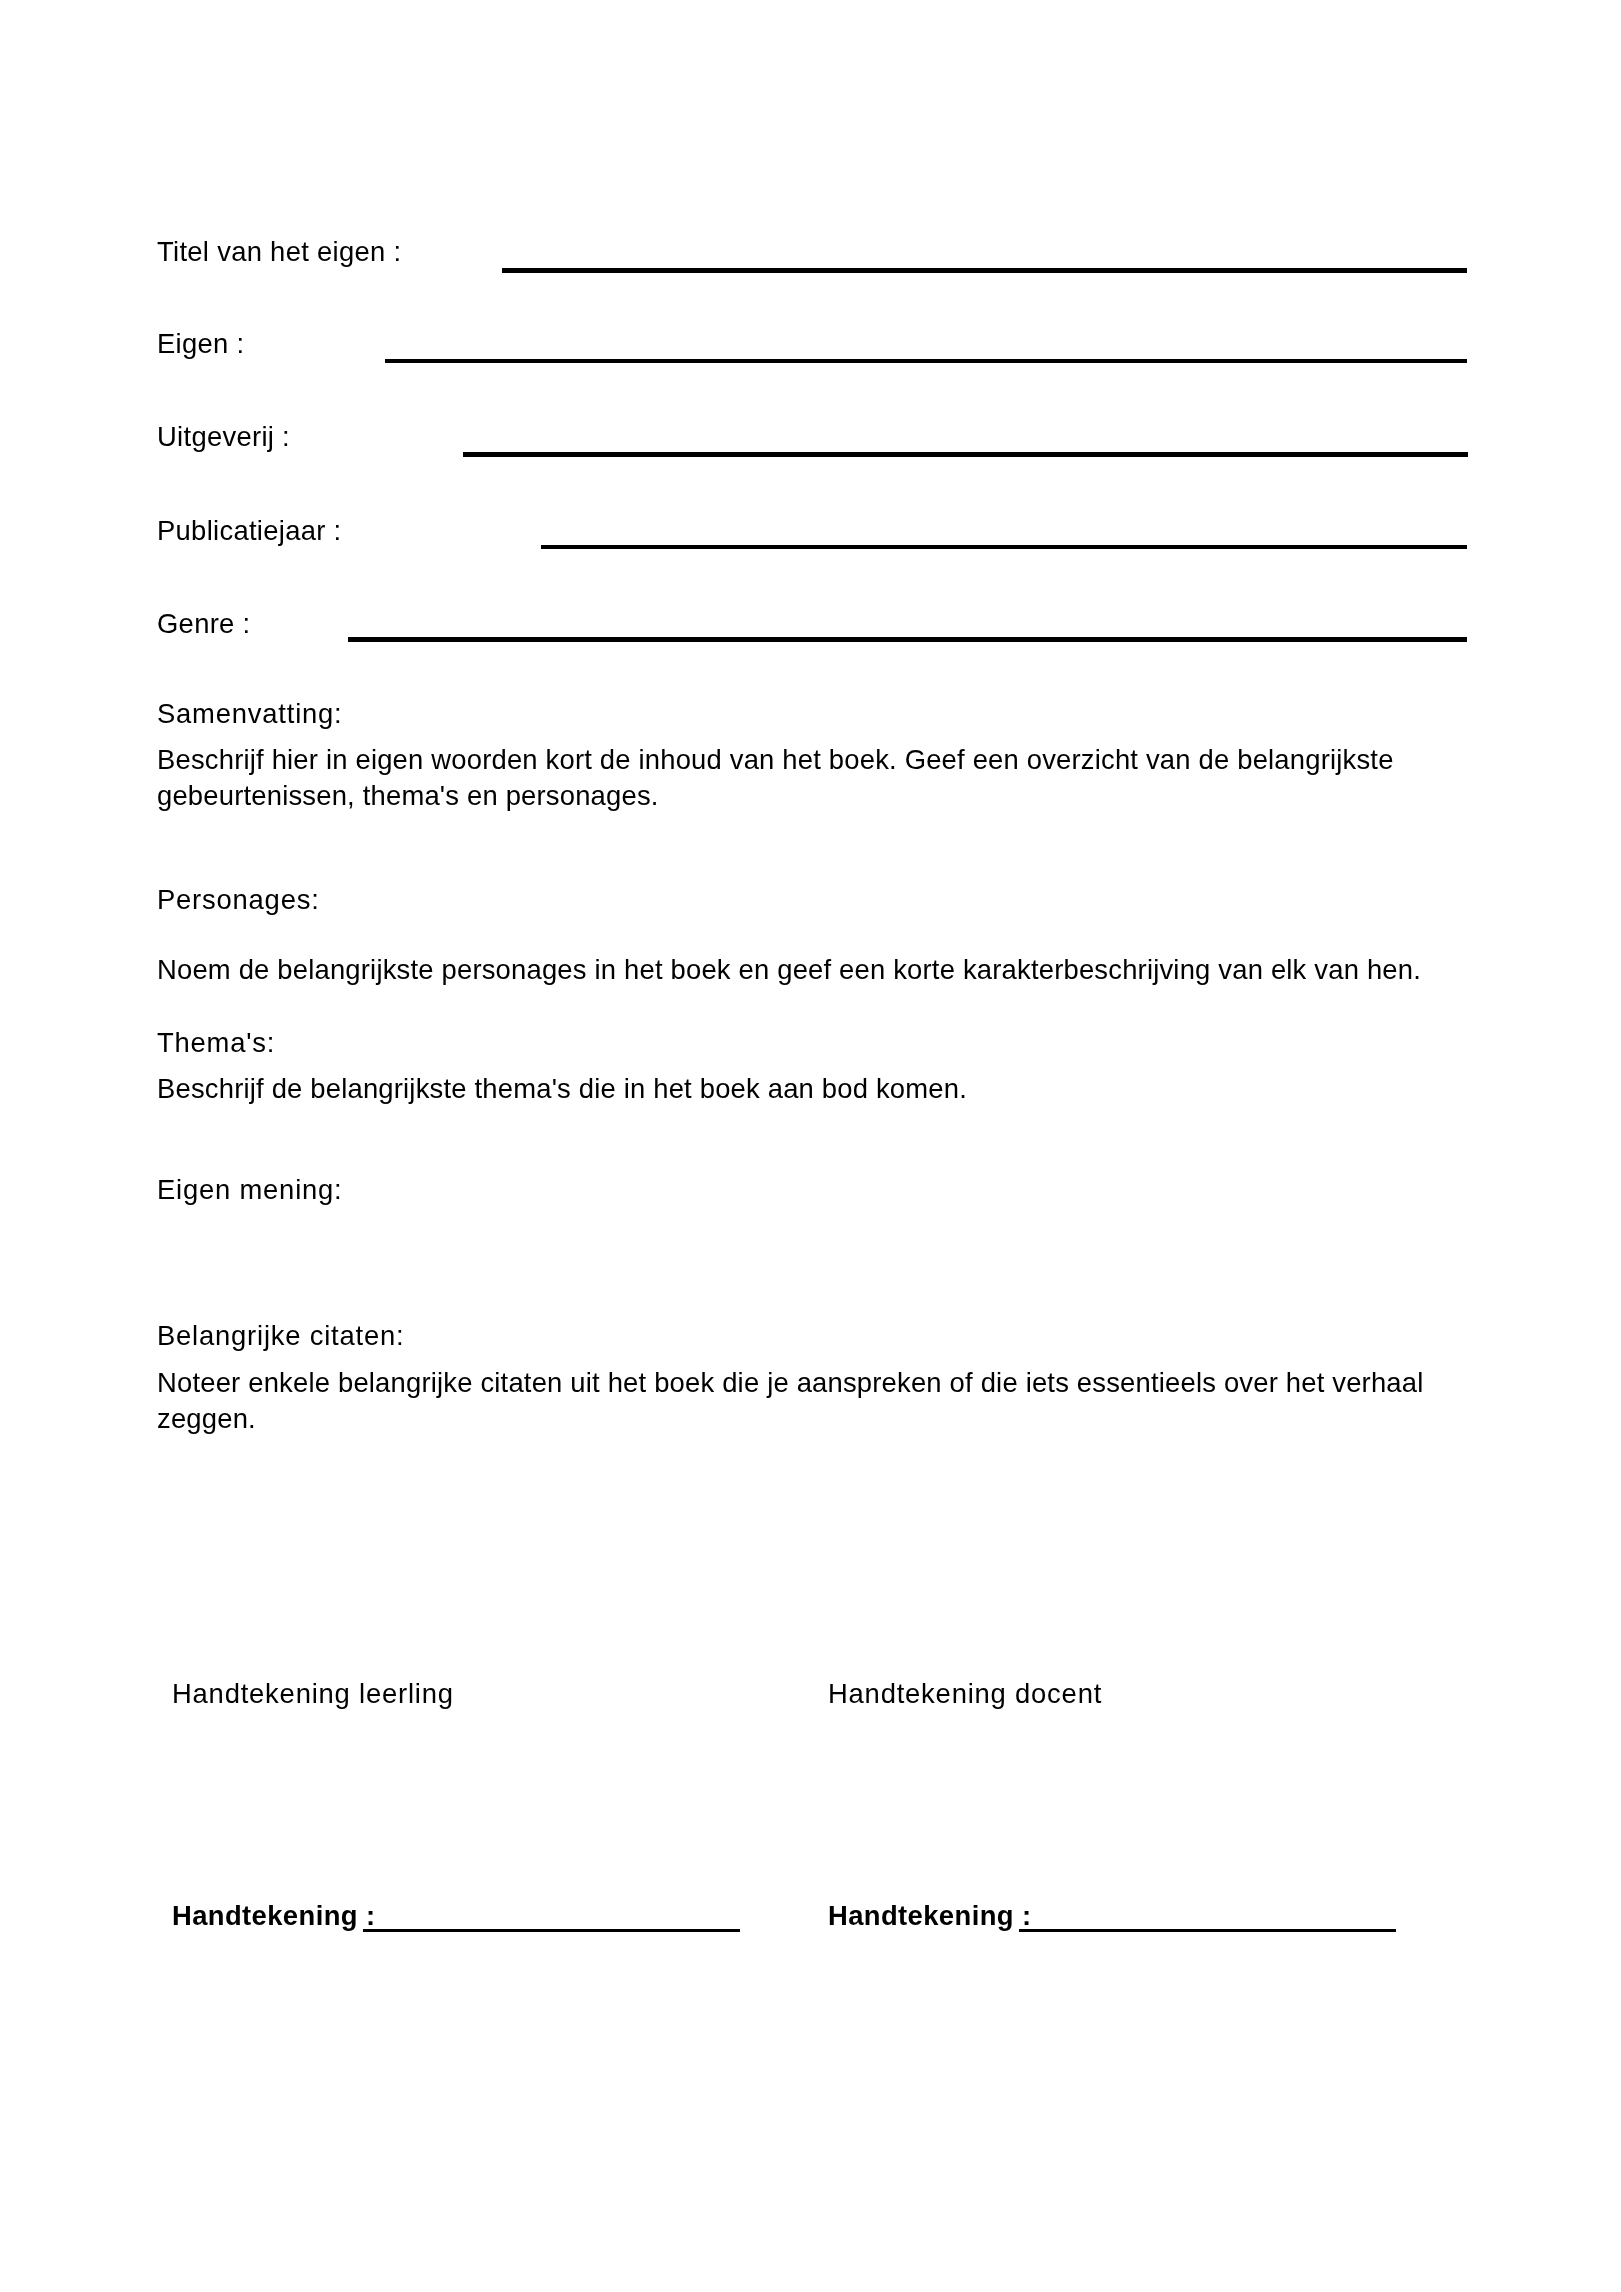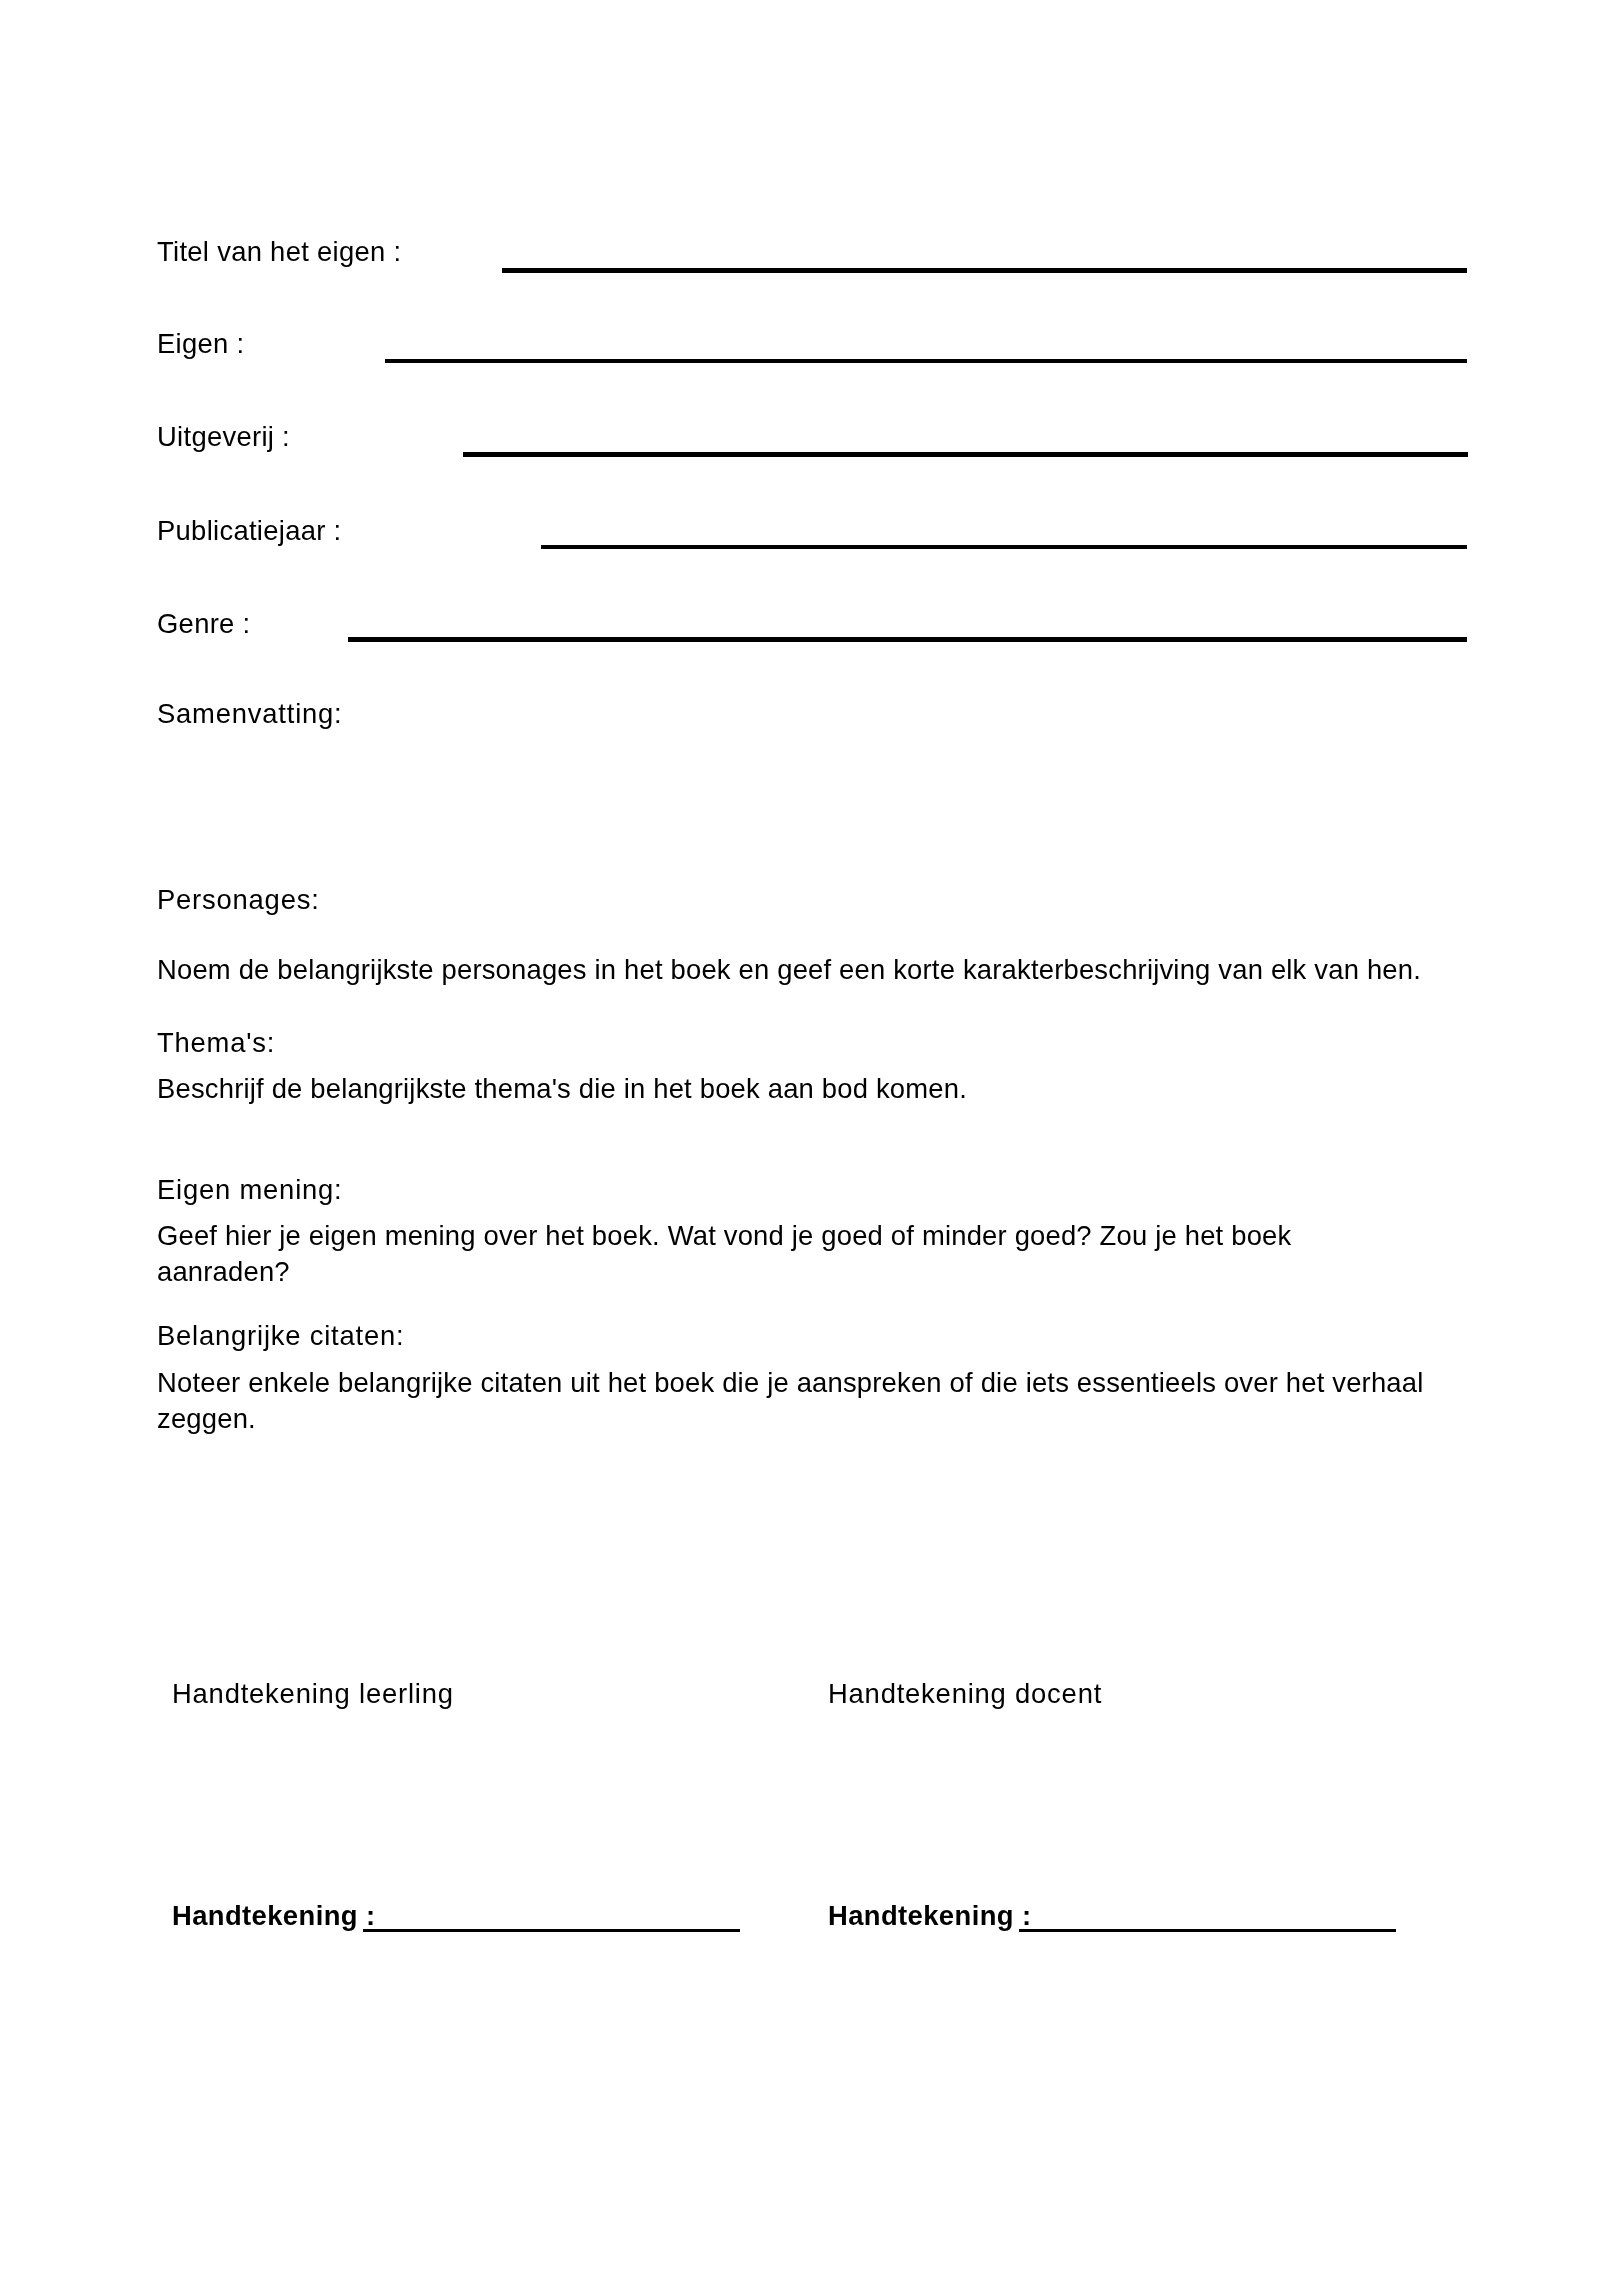--- a/index.html
+++ b/index.html
@@ -87,29 +87,29 @@
   <div class="field-label" style="top:421px;">Uitgeverij :</div>
   <div class="fill-line" style="left:463px; top:452px; width:1005px; height:4.9px;"></div>
 
   <div class="field-label" style="top:515px;">Publicatiejaar :</div>
   <div class="fill-line" style="left:541px; top:545px; width:926px; height:3.9px;"></div>
 
   <div class="field-label" style="top:608px;">Genre :</div>
   <div class="fill-line" style="left:348px; top:637px; width:1119px; height:4.9px;"></div>
 
   <div class="section-heading" style="top:698px;">Samenvatting:</div>
+  <div class="section-desc" style="top:742px;">Beschrijf hier in eigen woorden kort de inhoud van het boek. Geef een overzicht van de belangrijkste gebeurtenissen, thema's en personages.</div>
 
   <div class="section-heading" style="top:884px;">Personages:</div>
   <div class="section-desc" style="top:928px;margin-top:24px;">Noem de belangrijkste personages in het boek en geef een korte karakterbeschrijving van elk van hen.</div>
 
   <div class="section-heading" style="top:1027px;">Thema's:</div>
   <div class="section-desc" style="top:1071px;">Beschrijf de belangrijkste thema's die in het boek aan bod komen.</div>
 
   <div class="section-heading" style="top:1174px;">Eigen mening:</div>
-  <div class="section-desc" style="top:1218px;">Geef hier je eigen mening over het boek. Wat vond je goed of minder goed? Zou je het boek aanraden?</div>
 
   <div class="section-heading" style="top:1320px;">Belangrijke citaten:</div>
   <div class="section-desc" style="top:1365px;">Noteer enkele belangrijke citaten uit het boek die je aanspreken of die iets essentieels over het verhaal zeggen.</div>
 
   <div class="sig-heading" style="left:172px; top:1678px;">Handtekening leerling</div>
   <div class="sig-heading" style="left:828px; top:1678px;">Handtekening docent</div>
 
   <div class="sig-caption" style="left:172px; top:1900px;">Handtekening :</div>
   <div class="sig-line" style="left:363px; top:1929px;"></div>
 

